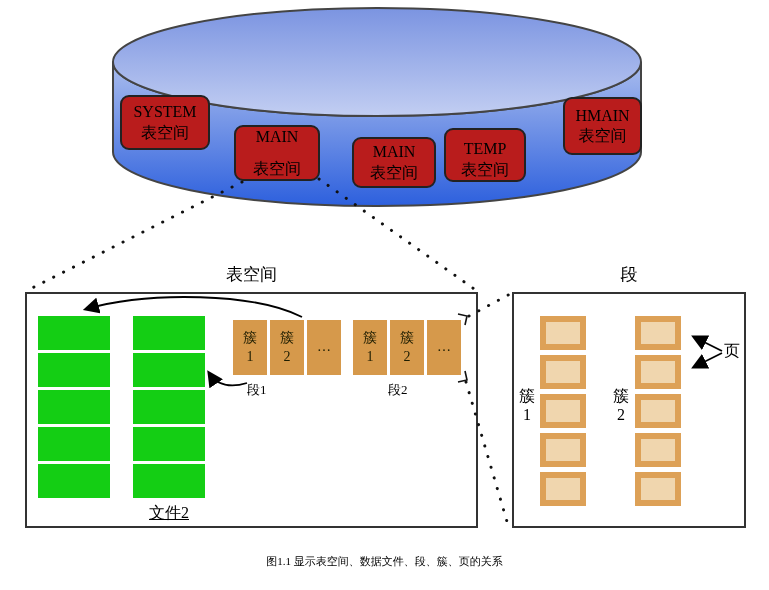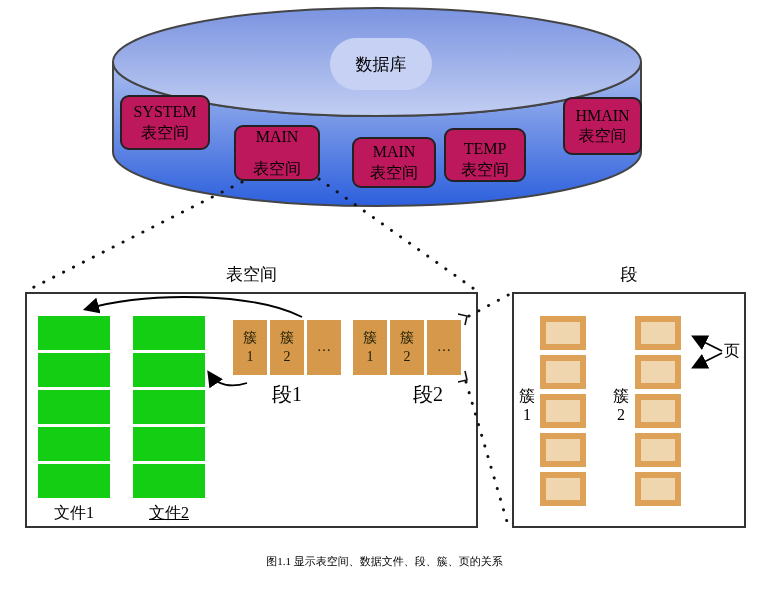--- a/index.html
+++ b/index.html
@@ -3,21 +3,21 @@
 <meta charset="utf-8">
 <style>
   html,body{margin:0;padding:0;background:#fff;}
   #canvas{
     position:relative;width:769px;height:590px;background:#fff;overflow:hidden;
     font-family:"Liberation Serif","DejaVu Serif",serif;color:#000;
   }
   svg.layer{position:absolute;left:0;top:0;pointer-events:none;}
   
   .ts-box{
-    position:absolute;background:#be185d;border:2px solid #222;border-radius:9px;
+    position:absolute;background:#b91c1c;border:2px solid #222;border-radius:9px;
     display:flex;flex-direction:column;align-items:center;justify-content:center;
     font-size:16px;line-height:1.28;text-align:center;z-index:3;
   }
   .db-pill{
     position:absolute;left:330px;top:38px;width:102px;height:52px;border-radius:26px;
     background:var(--database-pill,#c6d1f3);display:flex;align-items:center;justify-content:center;
     font-size:17px;z-index:2;
   }
   .panel{position:absolute;background:#fff;border:2px solid #333;z-index:1;}
   #tablespace-panel{left:25px;top:292px;width:449px;height:232px;}
@@ -28,21 +28,21 @@
   
   .file-col{position:absolute;width:72px;z-index:2;}
   .file-block{width:72px;height:34px;margin-bottom:3px;background:var(--file-block-green,#14ce14);}
   .file-label{position:absolute;width:90px;text-align:center;font-size:16px;z-index:2;}
   
   .cluster-box{
     position:absolute;width:34px;height:55px;background:var(--cluster-tan,#d6994b);
     display:flex;flex-direction:column;align-items:center;justify-content:center;
     font-size:14px;line-height:1.3;color:#1c1c00;z-index:2;text-align:center;
   }
-  .seg-label{position:absolute;width:80px;text-align:center;font-size:20px;z-index:2;}
+  .seg-label{position:absolute;width:80px;text-align:left;font-size:13px;z-index:2;}
   
   .page{
     position:absolute;width:34px;height:22px;
     border:6px solid var(--page-border-tan,#dda157);
     background:var(--page-fill-tan,#f0d6ae);z-index:2;
   }
   .cluster-label{position:absolute;width:30px;text-align:center;font-size:16px;line-height:1.2;z-index:2;}
   #page-pointer-label{position:absolute;left:724px;top:341px;font-size:16px;z-index:2;}
   #caption{position:absolute;left:0;top:554px;width:769px;text-align:center;font-size:11px;z-index:2;}
 </style>
@@ -59,23 +59,20 @@
       </linearGradient>
       <linearGradient id="topGrad" x1="0" y1="8" x2="0" y2="116" gradientUnits="userSpaceOnUse">
         <stop offset="0" stop-color="#7b94e1"></stop>
         <stop offset="1" stop-color="#c2cef2"></stop>
       </linearGradient>
     </defs>
     <path d="M113,62 L113,152 A264,54 0 0 0 641,152 L641,62 A264,54 0 0 1 113,62 Z" fill="url(#bodyGrad)" stroke="#444" stroke-width="2"></path>
     <ellipse cx="377" cy="62" rx="264" ry="54" fill="url(#topGrad)" stroke="#444" stroke-width="2"></ellipse>
   </svg>
 
-  <div class="db-pill">
-    <span>数据库</span>
-  </div>
 
   <div class="ts-box" style="left:120px;top:95px;width:86px;height:51px;">
     <span>SYSTEM</span>
     <span>表空间</span>
   </div>
   <div class="ts-box" style="left:234px;top:125px;width:82px;height:52px;gap:11px;">
     <span>MAIN</span>
     <span>表空间</span>
   </div>
   <div class="ts-box" style="left:352px;top:137px;width:80px;height:47px;">
@@ -103,21 +100,20 @@
     <div class="file-block"></div>
     <div class="file-block"></div>
   </div>
   <div class="file-col" style="left:133px;top:316px;">
     <div class="file-block"></div>
     <div class="file-block"></div>
     <div class="file-block"></div>
     <div class="file-block"></div>
     <div class="file-block"></div>
   </div>
-  <div class="file-label" style="left:29px;top:503px;">文件1</div>
   <div class="file-label" style="left:124px;top:503px;text-decoration:underline;">文件2</div>
 
   <div class="cluster-box" style="left:233px;top:320px;">
     <span>簇</span>
     <span>1</span>
   </div>
   <div class="cluster-box" style="left:270px;top:320px;">
     <span>簇</span>
     <span>2</span>
   </div>

